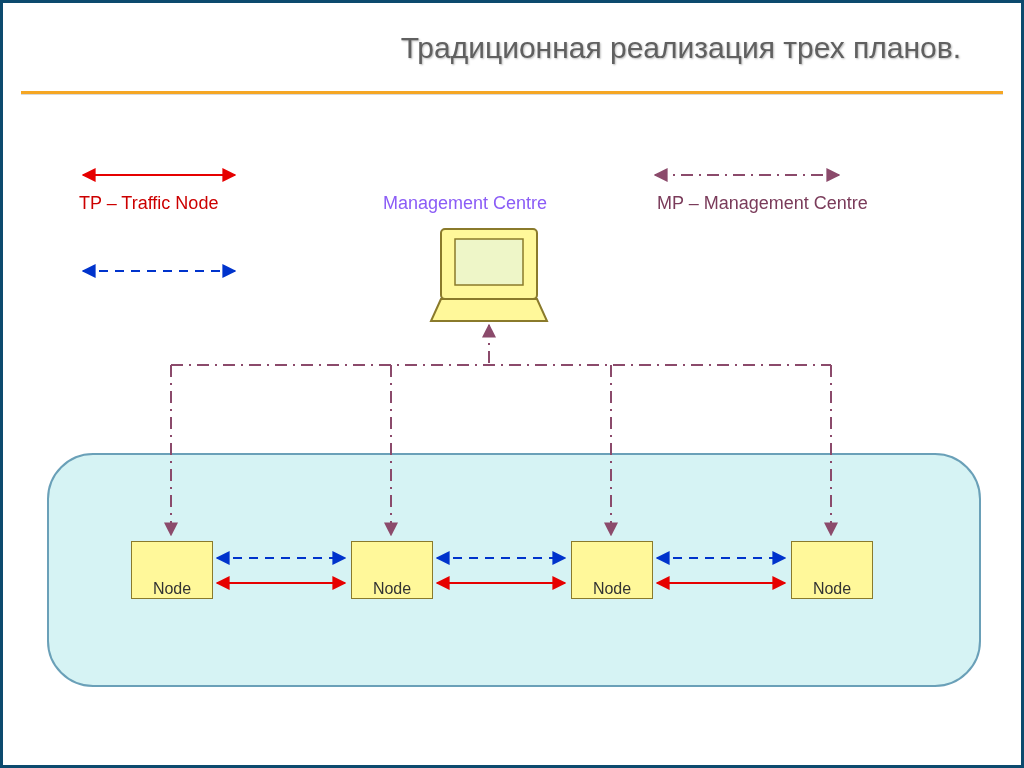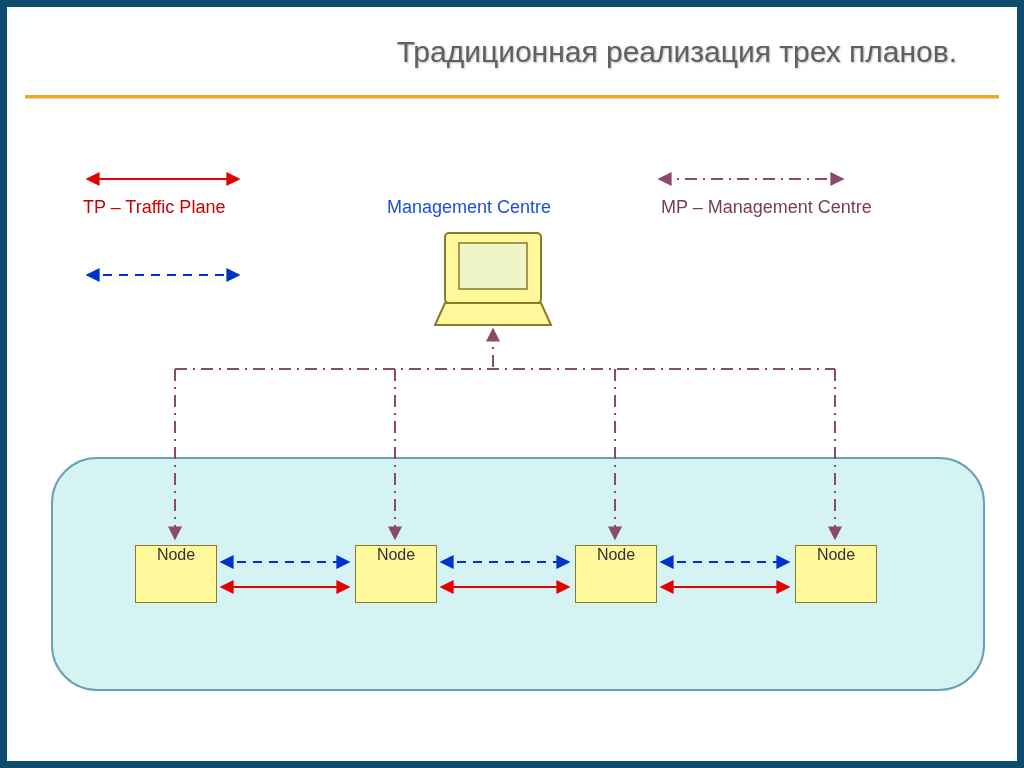--- a/index.html
+++ b/index.html
@@ -1,37 +1,37 @@
 <!DOCTYPE html>
 <html><head>
 <meta charset="utf-8">
 <style>
   html,body{margin:0;padding:0;width:1024px;height:768px;background:#fff;font-family:Arial,Helvetica,sans-serif;overflow:hidden}
-  .slide{position:relative;width:1024px;height:768px;box-sizing:border-box;border:7px solid #0c4a6e}
+  .slide{position:relative;width:1024px;height:768px;box-sizing:border-box;border:3px solid #0c4a6e}
   .title{position:absolute;top:28px;left:0;right:20px;text-align:right;font-size:30px;color:#606060;text-shadow:1px 1px 2px #bbb;padding-right:40px}
   .hr1{position:absolute;left:18px;right:18px;top:88px;height:3px;background:#f5a623}
   .hr2{position:absolute;left:18px;right:18px;top:91px;height:1px;background:#d9d9d9}
   .label{position:absolute;font-size:18px;white-space:nowrap}
   .tp-label{color:#cc0000;left:76px;top:190px}
   .cp-label{color:#002fa7;left:76px;top:289px}
   .mp-label{color:#7a3b5a;left:654px;top:190px}
-  .mgmt-label{color:#1d4ed8;left:380px;top:190px}
-  .node-box{position:absolute;width:80px;height:56px;background:#fff89a;border:1px solid #8a7a2b;display:flex;align-items:flex-start;justify-content:center;font-size:16px;color:#333}
+  .mgmt-label{color:#8b5cf6;left:380px;top:190px}
+  .node-box{position:absolute;width:80px;height:56px;background:#fff89a;border:1px solid #8a7a2b;display:flex;align-items:flex-end;justify-content:center;font-size:16px;color:#333}
   .panel{position:absolute;left:44px;top:450px;width:930px;height:230px;background:#d6f3f4;border:2px solid #6aa0b8;border-radius:46px}
   svg.overlay{position:absolute;left:0;top:0;width:1024px;height:768px;pointer-events:none}
 </style>
 </head>
 <body>
 <div class="slide">
 
 <div class="title">Традиционная реализация трех планов.</div>
 <div class="hr1"></div>
 <div class="hr2"></div>
 
-<div class="label tp-label">TP – Traffic Plane</div>
+<div class="label tp-label">TP – Traffic Node</div>
 <div class="label mp-label">MP – Management Centre</div>
 <div class="label mgmt-label">Management Centre</div>
 
 <div class="panel"></div>
 
 <div class="node-box" style="left:128px;top:538px">
       <span>Node</span>
     </div>
 <div class="node-box" style="left:348px;top:538px">
       <span>Node</span>

